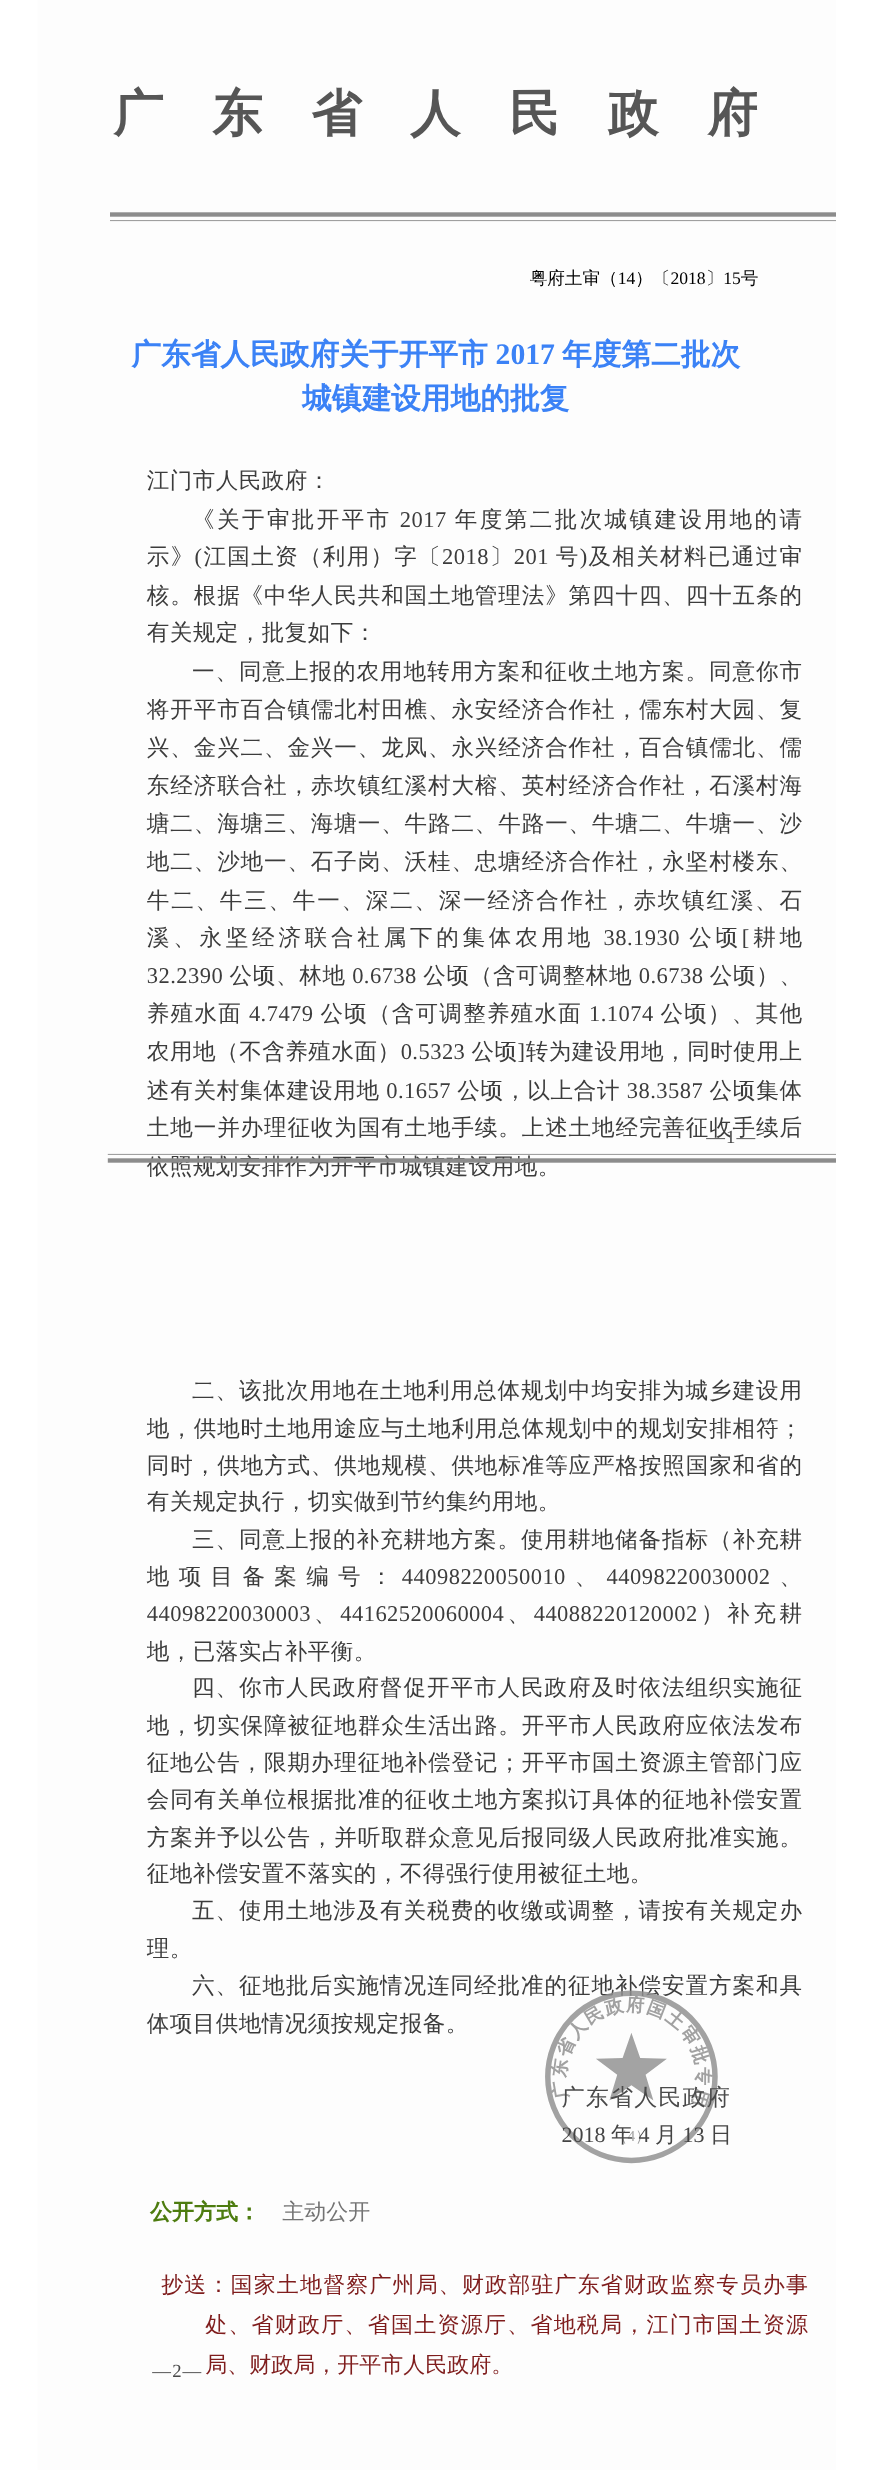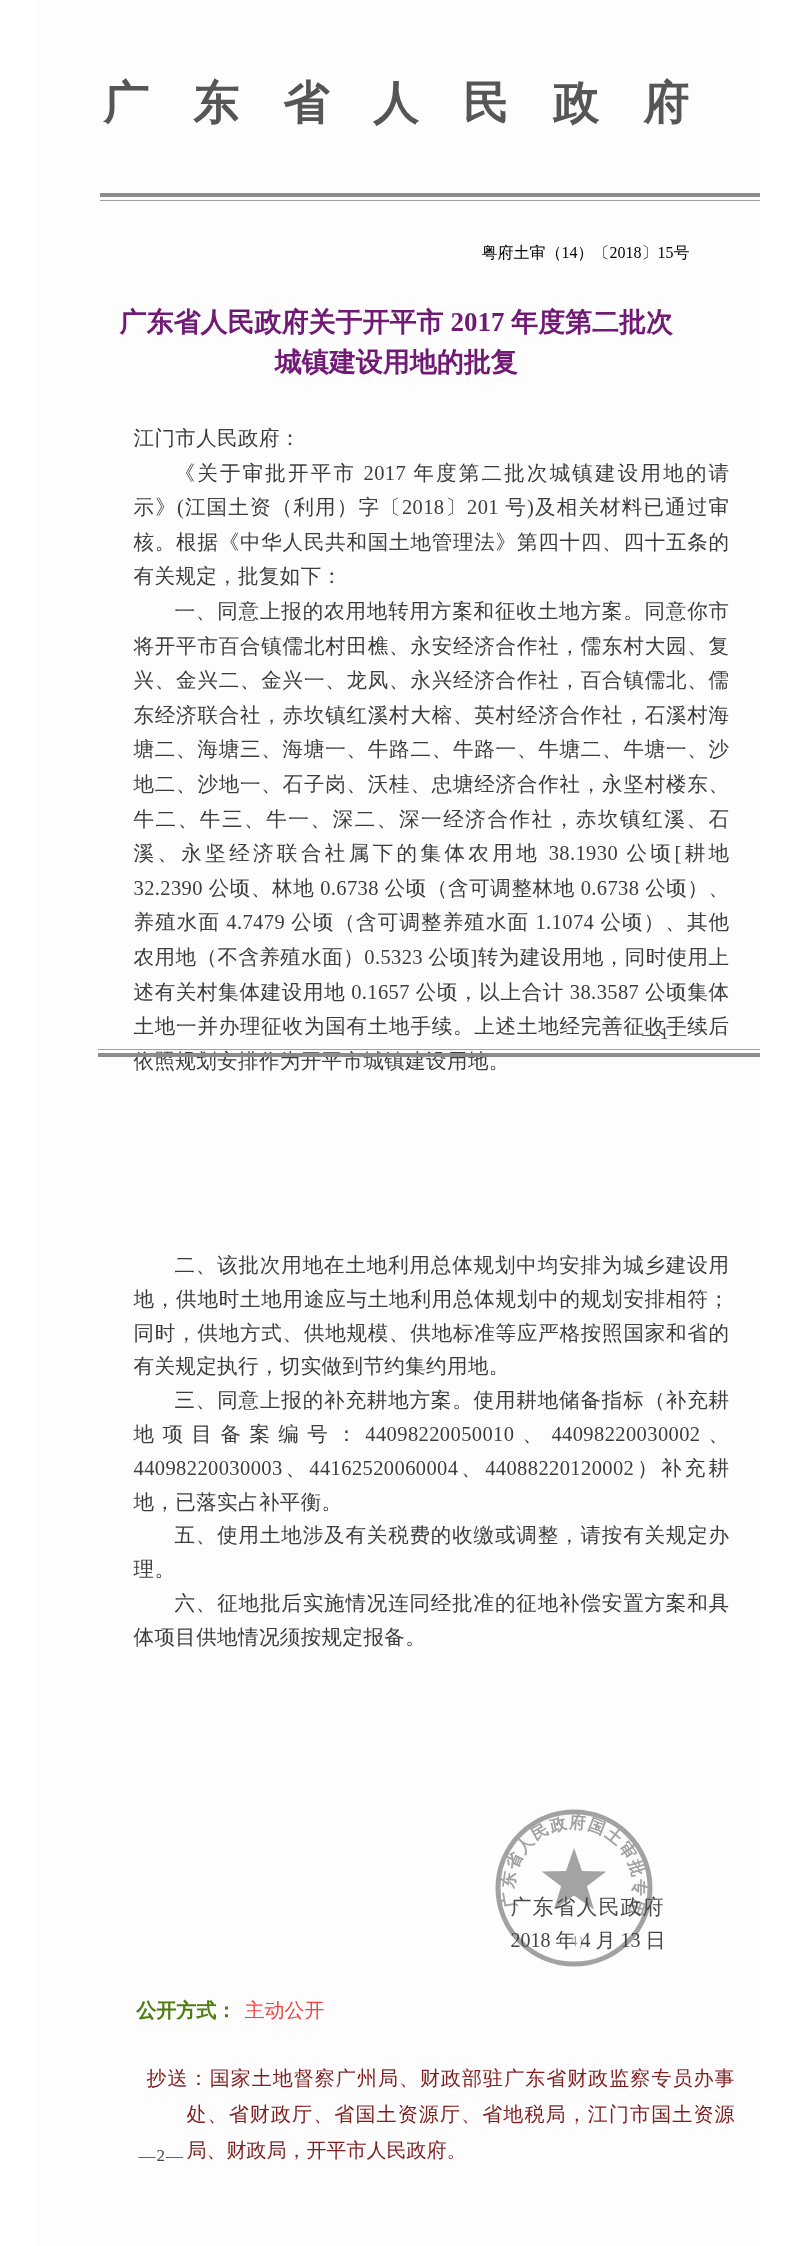--- a/index.html
+++ b/index.html
@@ -30,21 +30,21 @@
   .rule-top .thick { height: 4px; background: #8c8c8c; }
   .rule-top .thin  { height: 1px; background: #a0a0a0; margin-top: 3px; }
 
   .doc-number {
     position: absolute; top: 243px; right: 70px;
     font-size: 16px; color: #000000; white-space: nowrap;
   }
   .doc-title {
     position: absolute; top: 302px; left: 0; width: 100%;
     text-align: center;
-    font-size: 27px; font-weight: bold; color: #701a75;
+    font-size: 27px; font-weight: bold; color: #3b82f6;
     line-height: 40px;
   }
   
   .body-block {
     position: absolute; left: 100px; width: 596px;
     font-size: 20.5px; letter-spacing: 0.4px;
     line-height: 34.6px;
     text-align: justify;
     color: #3c3c3c;
   }
@@ -75,21 +75,21 @@
   .sign-date {
     position: absolute; top: 1927px; left: 477px;
     font-size: 20px; color: #444444; white-space: nowrap;
   }
   
   .disclosure {
     position: absolute; top: 1997px; left: 103px;
     font-size: 20px; white-space: nowrap;
   }
   .disclosure .label { font-weight: bold; color: #4d7c0f; }
-  .disclosure .value { color: #ef4444; margin-left: 8px; font-family: Liberation Mono, monospace; }
+  .disclosure .value { color: #737373; margin-left: 20px; font-family: Liberation Mono, monospace; }
   .cc-block {
     position: absolute; top: 2036px; left: 113px; width: 588px;
     font-size: 20px; line-height: 36px; text-align: justify;
     color: #7f1d1d;
     padding-left: 40px; text-indent: -40px; margin-top: 24px;
   }
   .page-num-2 {
     position: absolute; top: 2146px; left: 105px;
     font-size: 17px; color: #484848; letter-spacing: 1px;
   }
@@ -120,20 +120,21 @@
 
   <div class="page-num-1">—1—</div>
   <div class="rule-bottom">
     <div class="thin"></div>
     <div class="thick"></div>
   </div>
 
   <div class="body-block" id="body-page2">
     <p>二、该批次用地在土地利用总体规划中均安排为城乡建设用地，供地时土地用途应与土地利用总体规划中的规划安排相符；同时，供地方式、供地规模、供地标准等应严格按照国家和省的有关规定执行，切实做到节约集约用地。</p>
     <p>三、同意上报的补充耕地方案。使用耕地储备指标（补充耕地项目备案编号：44098220050010、44098220030002、44098220030003、44162520060004、44088220120002）补充耕地，已落实占补平衡。</p>
+    <p>四、你市人民政府督促开平市人民政府及时依法组织实施征地，切实保障被征地群众生活出路。开平市人民政府应依法发布征地公告，限期办理征地补偿登记；开平市国土资源主管部门应会同有关单位根据批准的征收土地方案拟订具体的征地补偿安置方案并予以公告，并听取群众意见后报同级人民政府批准实施。征地补偿安置不落实的，不得强行使用被征土地。</p>
     <p>五、使用土地涉及有关税费的收缴或调整，请按有关规定办理。</p>
     <p>六、征地批后实施情况连同经批准的征地补偿安置方案和具体项目供地情况须按规定报备。</p>
   </div>
 
   <div class="seal">
     <svg viewBox="0 0 176 176" xmlns="http://www.w3.org/2000/svg">
       <circle cx="88" cy="88" r="76" fill="none" stroke="#8f8f8f" stroke-width="5"></circle>
       <polygon points="88,48 96,71 120.3,71.5 100.9,86.2 108,109.5 88,95.6 68,109.5 75.1,86.2 55.7,71.5 80,71" fill="#909090"></polygon>
       <defs>
         <path id="sealArc" d="M 31.6,108.5 A 60,60 0 1 1 144.4,108.5" fill="none"></path>

